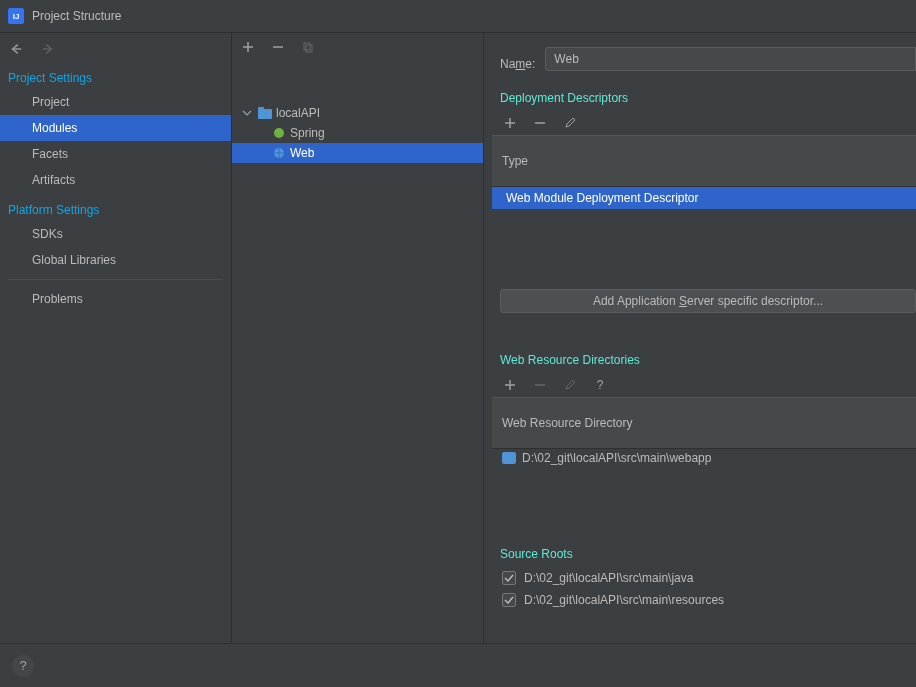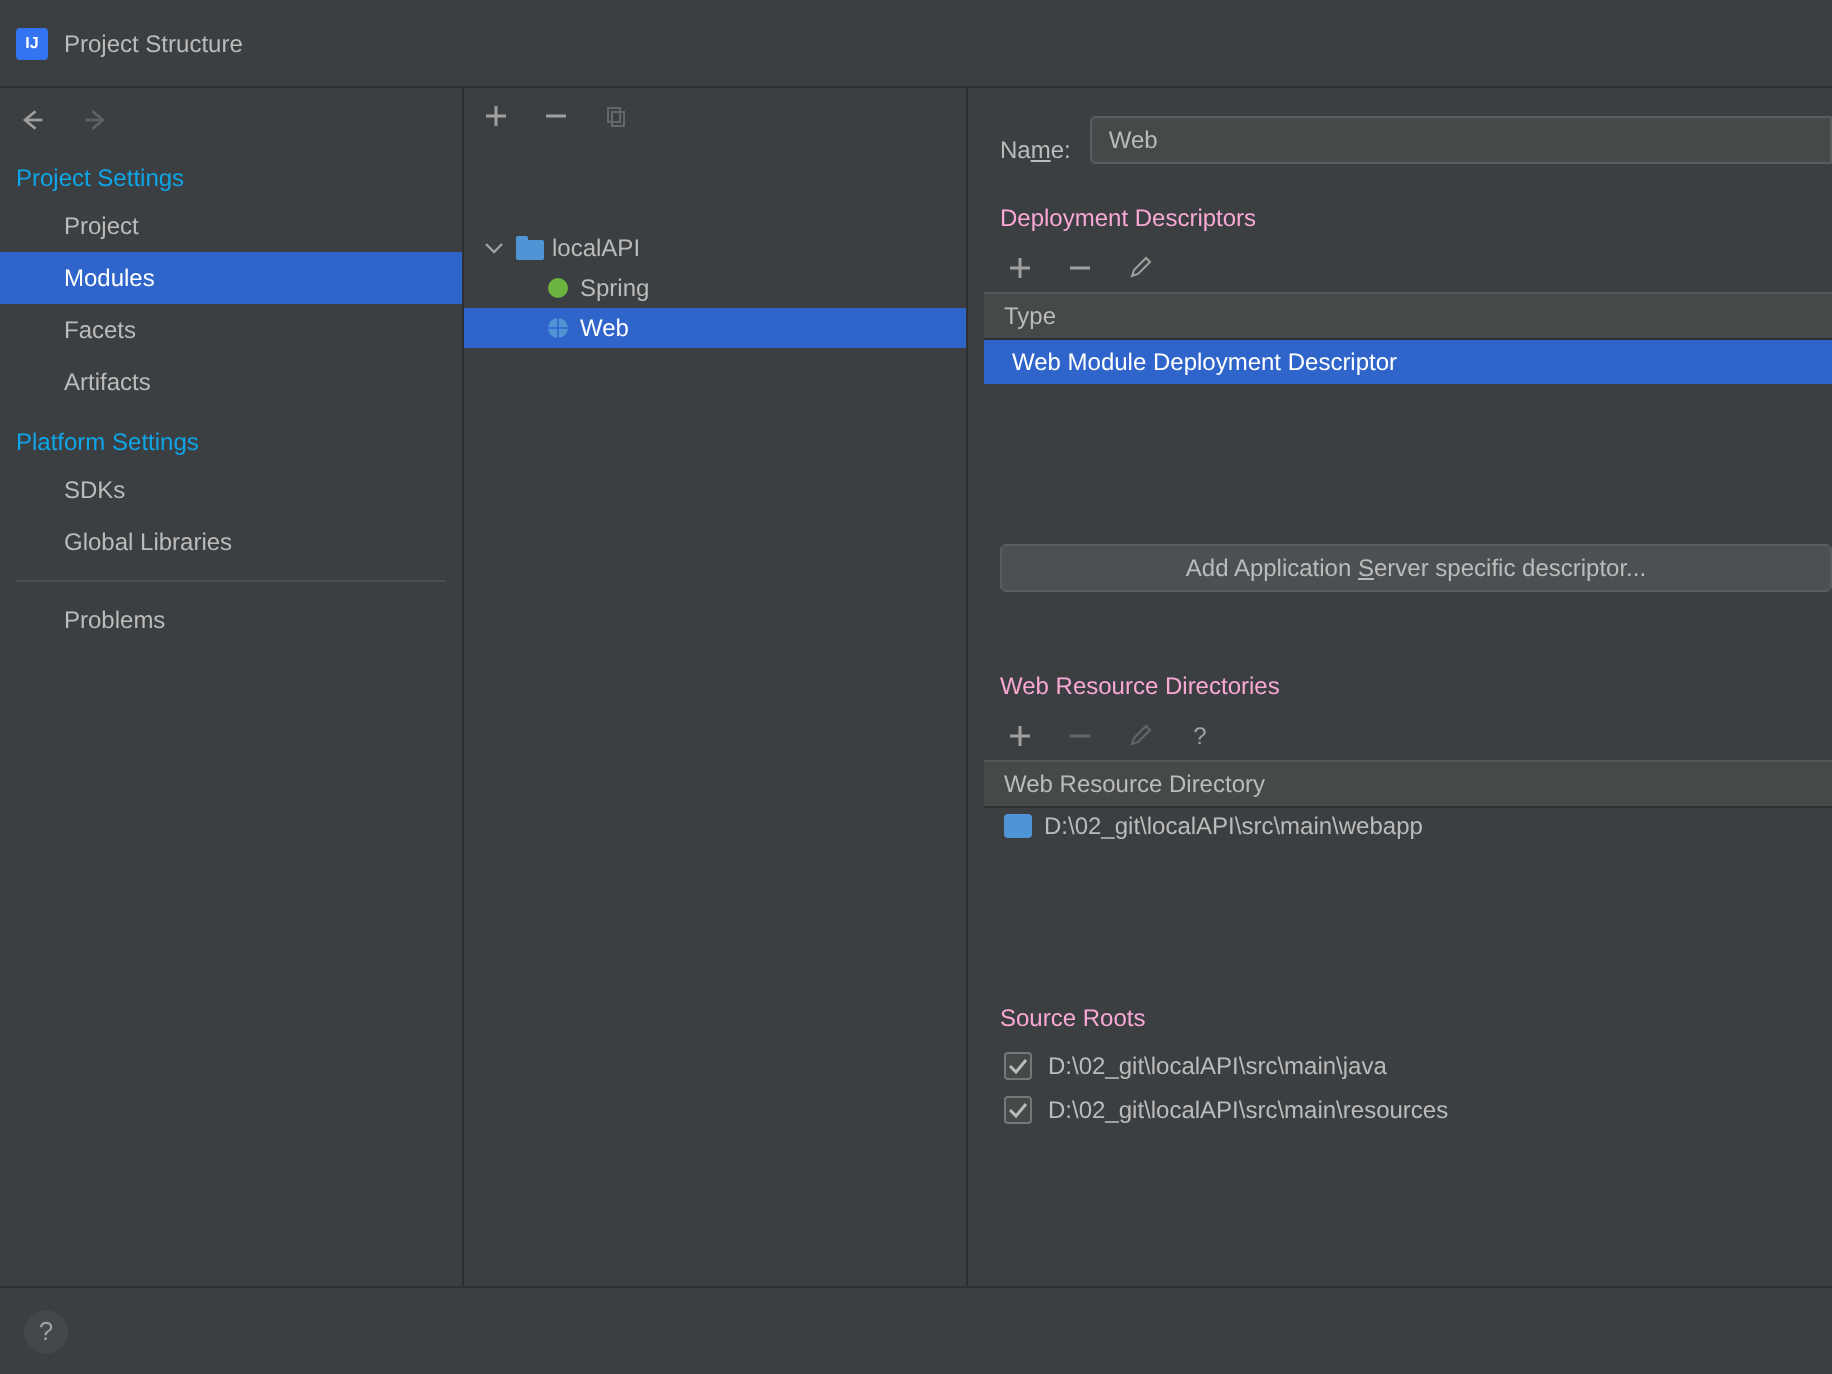--- a/index.html
+++ b/index.html
@@ -1,19 +1,19 @@
 <!DOCTYPE html>
 <html><head>
 <meta charset="utf-8">
 <style>
   * { margin: 0; padding: 0; box-sizing: border-box; font-family: "Segoe UI", Arial, sans-serif; }
   body { background: #3c3f41; color: #bbbbbb; font-size: 12px; width: 916px; height: 687px; overflow: hidden; display: flex; flex-direction: column; }
 
   
-  .titlebar { height: 44px; display: flex; align-items: center; padding: 0 8px; background: #3c3f41; border-bottom: 1px solid #2d2f30; gap: 8px; }
+  .titlebar { height: 33px; display: flex; align-items: center; padding: 0 8px; background: #3c3f41; border-bottom: 1px solid #2d2f30; gap: 8px; }
   .app-logo { width: 16px; height: 16px; background: #3574f0; border-radius: 2px; position: relative; display: flex; align-items: center; justify-content: center; }
   .app-logo::after { content: "IJ"; color: #fff; font-size: 8px; font-weight: bold; }
 
   
   .body-row { display: flex; flex: 1 1 auto; min-height: 0; }
 
   
   .sidebar { width: 232px; background: #3c3f41; border-right: 1px solid #2d2f30; display: flex; flex-direction: column; }
   .nav-arrows { height: 24px; display: flex; align-items: center; gap: 16px; padding: 0 8px; margin-top: 4px; }
   .nav-arrow { width: 16px; height: 16px; display:flex; align-items:center; justify-content:center; cursor:pointer; }
@@ -35,23 +35,23 @@
   .tree-row.selected { background: #2f65ca; color:#fff; }
   .tree-icon { width:14px; height:14px; display:flex; align-items:center; justify-content:center; }
 
   
   .rightpane { flex: 1 1 auto; background: #3c3f41; display: flex; flex-direction: column; padding: 0 0 0 0; overflow:hidden; }
   .name-row { display:flex; align-items:center; gap:10px; padding: 14px 0 10px 16px; }
   .name-label { font-size:12px;margin-top:10px; }
   .name-label u { text-decoration: underline; }
   .name-input { flex:1; height:24px; background:#45494a; border:1px solid #5a5d5e; color:#bbbbbb; padding:0 8px; font-size:12px; border-radius:3px 0 0 3px; }
 
-  .section-title { padding: 10px 0 6px 16px; color:#f9a8d4; }
+  .section-title { padding: 10px 0 6px 16px; color:#5eead4; }
   .mini-toolbar { display:flex; align-items:center; gap:14px; padding: 4px 0 4px 18px; }
-  .table-header { background:#45494a; padding:4px 10px; margin-left:8px; border-top:1px solid #555; border-bottom:1px solid #2d2f30; }
+  .table-header { background:#45494a; padding:18px 10px; margin-left:8px; border-top:1px solid #555; border-bottom:1px solid #2d2f30; }
   .table-row { padding:4px 10px; margin-left:8px; }
   .table-row.selected { background:#2f65ca; color:#fff;padding-left:14px; }
   .table-body { margin-left:8px; min-height:70px; }
   .button-std { display:inline-block; margin: 10px 0 8px 16px; padding: 4px 12px; border:1px solid #5a5d5e; background:#4c5052; color:#bbbbbb; border-radius:3px; cursor:pointer; font-size:12px; }
   .button-std u { text-decoration: underline; }
 
   .res-row { display:flex; align-items:center; gap:6px; padding:2px 10px; margin-left:8px; }
   .folder-icon { width:14px; height:12px; background:#4f94d4; border-radius:2px; display:inline-block; }
 
   .src-row { display:flex; align-items:center; gap:8px; padding:4px 10px 4px 18px; }

